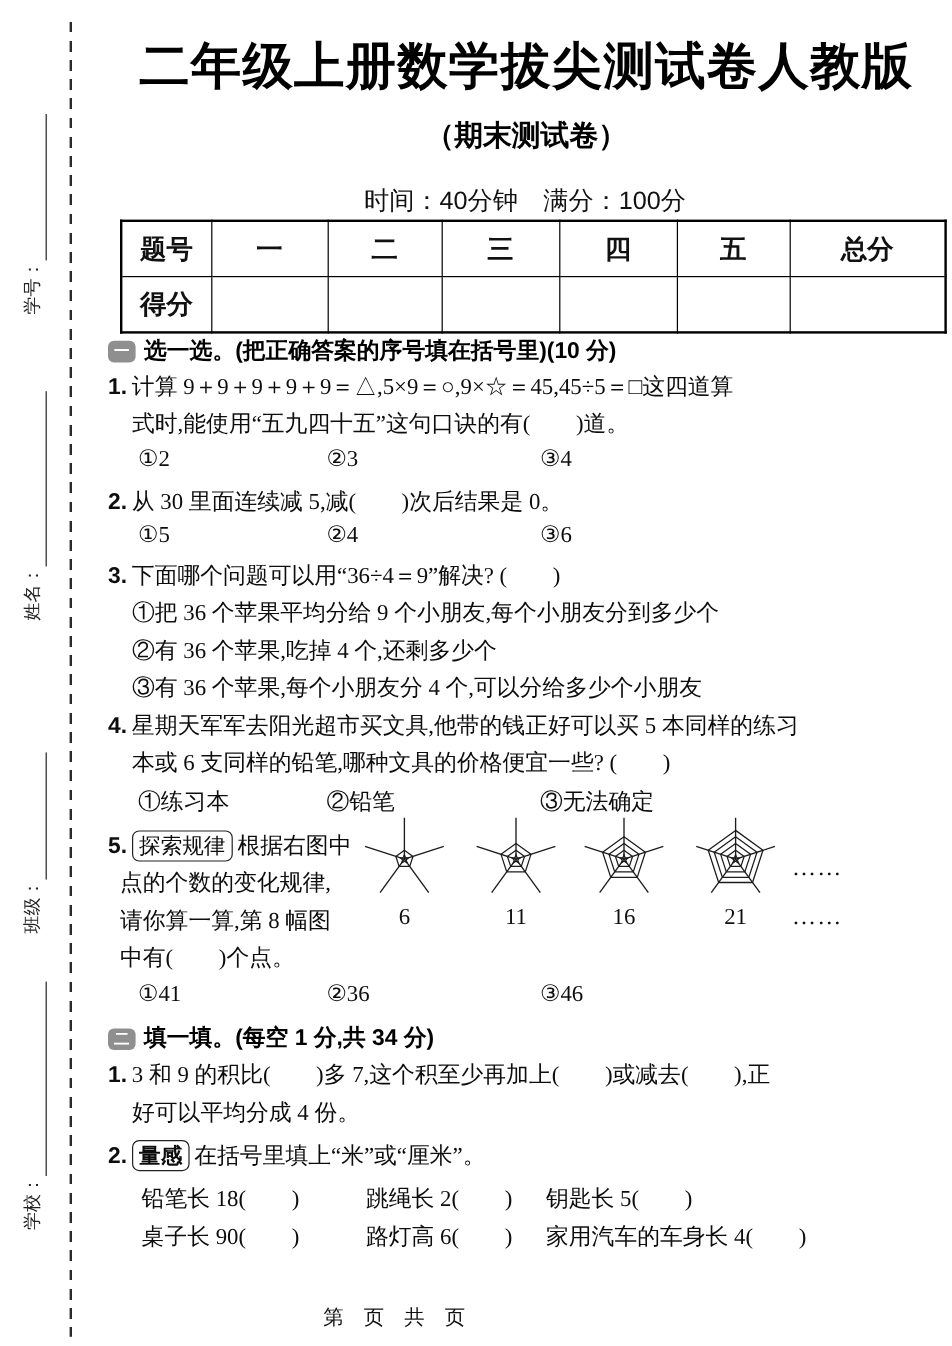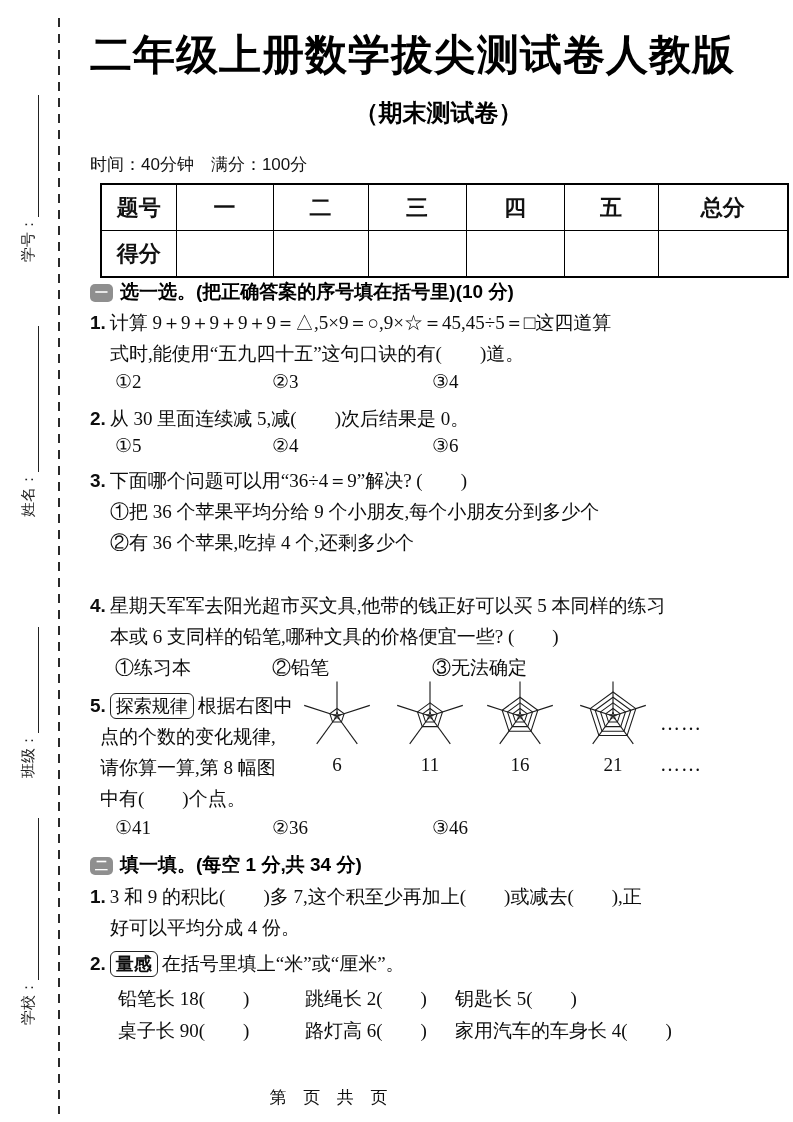--- a/index.html
+++ b/index.html
@@ -14,30 +14,30 @@
   }
   .margin-field{
     position:absolute;left:17px;transform:rotate(-90deg);transform-origin:0 0;
     white-space:nowrap;font-family:"Liberation Sans",sans-serif;font-size:15px;color:#222;
     height:22px;line-height:22px;
   }
   .margin-field .blank{display:inline-block;border-bottom:1.6px solid #222;height:16px;vertical-align:bottom;}
   .b120{width:122px}.b145{width:146px}.b105{width:106px}.b160{width:162px}
   
   .title{
-    position:absolute;left:90px;top:27px;width:697px;
+    position:absolute;left:90px;top:27px;width:697px;text-align:center;
     font-family:"Liberation Sans",sans-serif;font-weight:800;font-size:42px;letter-spacing:1px;color:#000;
   }
   .subtitle{
     position:absolute;left:90px;top:97px;width:697px;text-align:center;
     font-family:"Liberation Sans",sans-serif;font-weight:800;font-size:24px;color:#000;
   }
   .info{
-    position:absolute;left:90px;top:153px;width:695px;text-align:left;
-    font-family:"Liberation Sans",sans-serif;font-size:17px;color:#111;
+    position:absolute;left:90px;top:153px;width:695px;text-align:center;
+    font-family:"Liberation Sans",sans-serif;font-size:21px;color:#111;
   }
   
   table.score{
     position:absolute;left:100px;top:183px;width:687px;height:90px;
     border-collapse:collapse;table-layout:fixed;
   }
   table.score td{
     border:1.6px solid #000;text-align:center;vertical-align:middle;
     font-family:"Liberation Sans",sans-serif;font-weight:700;font-size:22px;height:45px;padding:0;
   }
@@ -52,21 +52,21 @@
     color:#fff;text-align:center;line-height:18px;font-size:13px;font-weight:700;
     vertical-align:middle;margin-right:7px;
   }
   .qblock{position:absolute;left:90px;width:700px;font-size:19px;line-height:31px;color:#0d0d0d;}
   .qnum{font-family:"Liberation Sans",sans-serif;font-weight:700;margin-right:4px;}
   .cont{padding-left:20px;}
   .cont-sm{padding-left:10px;}
   .opt-row{position:absolute;left:90px;width:697px;height:28px;font-size:19px;color:#0d0d0d;}
   .opt-row .o1{position:absolute;left:25px;}
   .opt-row .o2{position:absolute;left:182px;}
-  .opt-row .o3{position:absolute;left:342px;font-family:Liberation Serif, serif;}
+  .opt-row .o3{position:absolute;left:360px;font-family:Liberation Serif, serif;}
   .tagbox{
     display:inline-block;border:1.6px solid #222;border-radius:6px;padding:0 5px;
     font-size:18px;line-height:24px;margin-right:4px;
   }
   .tagbox.bold{font-weight:700;}
   
   .fig-cell{position:absolute;top:680px;width:90px;text-align:center;}
   .fig-cell .fig-num{font-size:19px;line-height:22px;margin-top:2px;}
   .ellipsis{position:absolute;font-size:20px;letter-spacing:1px;color:#111;}
   
@@ -155,20 +155,21 @@
 <div class="opt-row" style="top:434px">
   <span class="o1">①5</span>
   <span class="o2">②4</span>
   <span class="o3">③6</span>
 </div>
 
 <div class="qblock" style="top:465px">
   <div><span class="qnum">3.</span><span>下面哪个问题可以用“36÷4＝9”解决? (　　)</span></div>
   <div class="cont">①把 36 个苹果平均分给 9 个小朋友,每个小朋友分到多少个</div>
   <div class="cont">②有 36 个苹果,吃掉 4 个,还剩多少个</div>
+  <div class="cont">③有 36 个苹果,每个小朋友分 4 个,可以分给多少个小朋友</div>
 </div>
 
 <div class="qblock" style="top:590px">
   <div><span class="qnum">4.</span><span>星期天军军去阳光超市买文具,他带的钱正好可以买 5 本同样的练习</span></div>
   <div class="cont">本或 6 支同样的铅笔,哪种文具的价格便宜一些? (　　)</div>
 </div>
 <div class="opt-row" style="top:655px">
   <span class="o1">①练习本</span>
   <span class="o2">②铅笔</span>
   <span class="o3">③无法确定</span>

